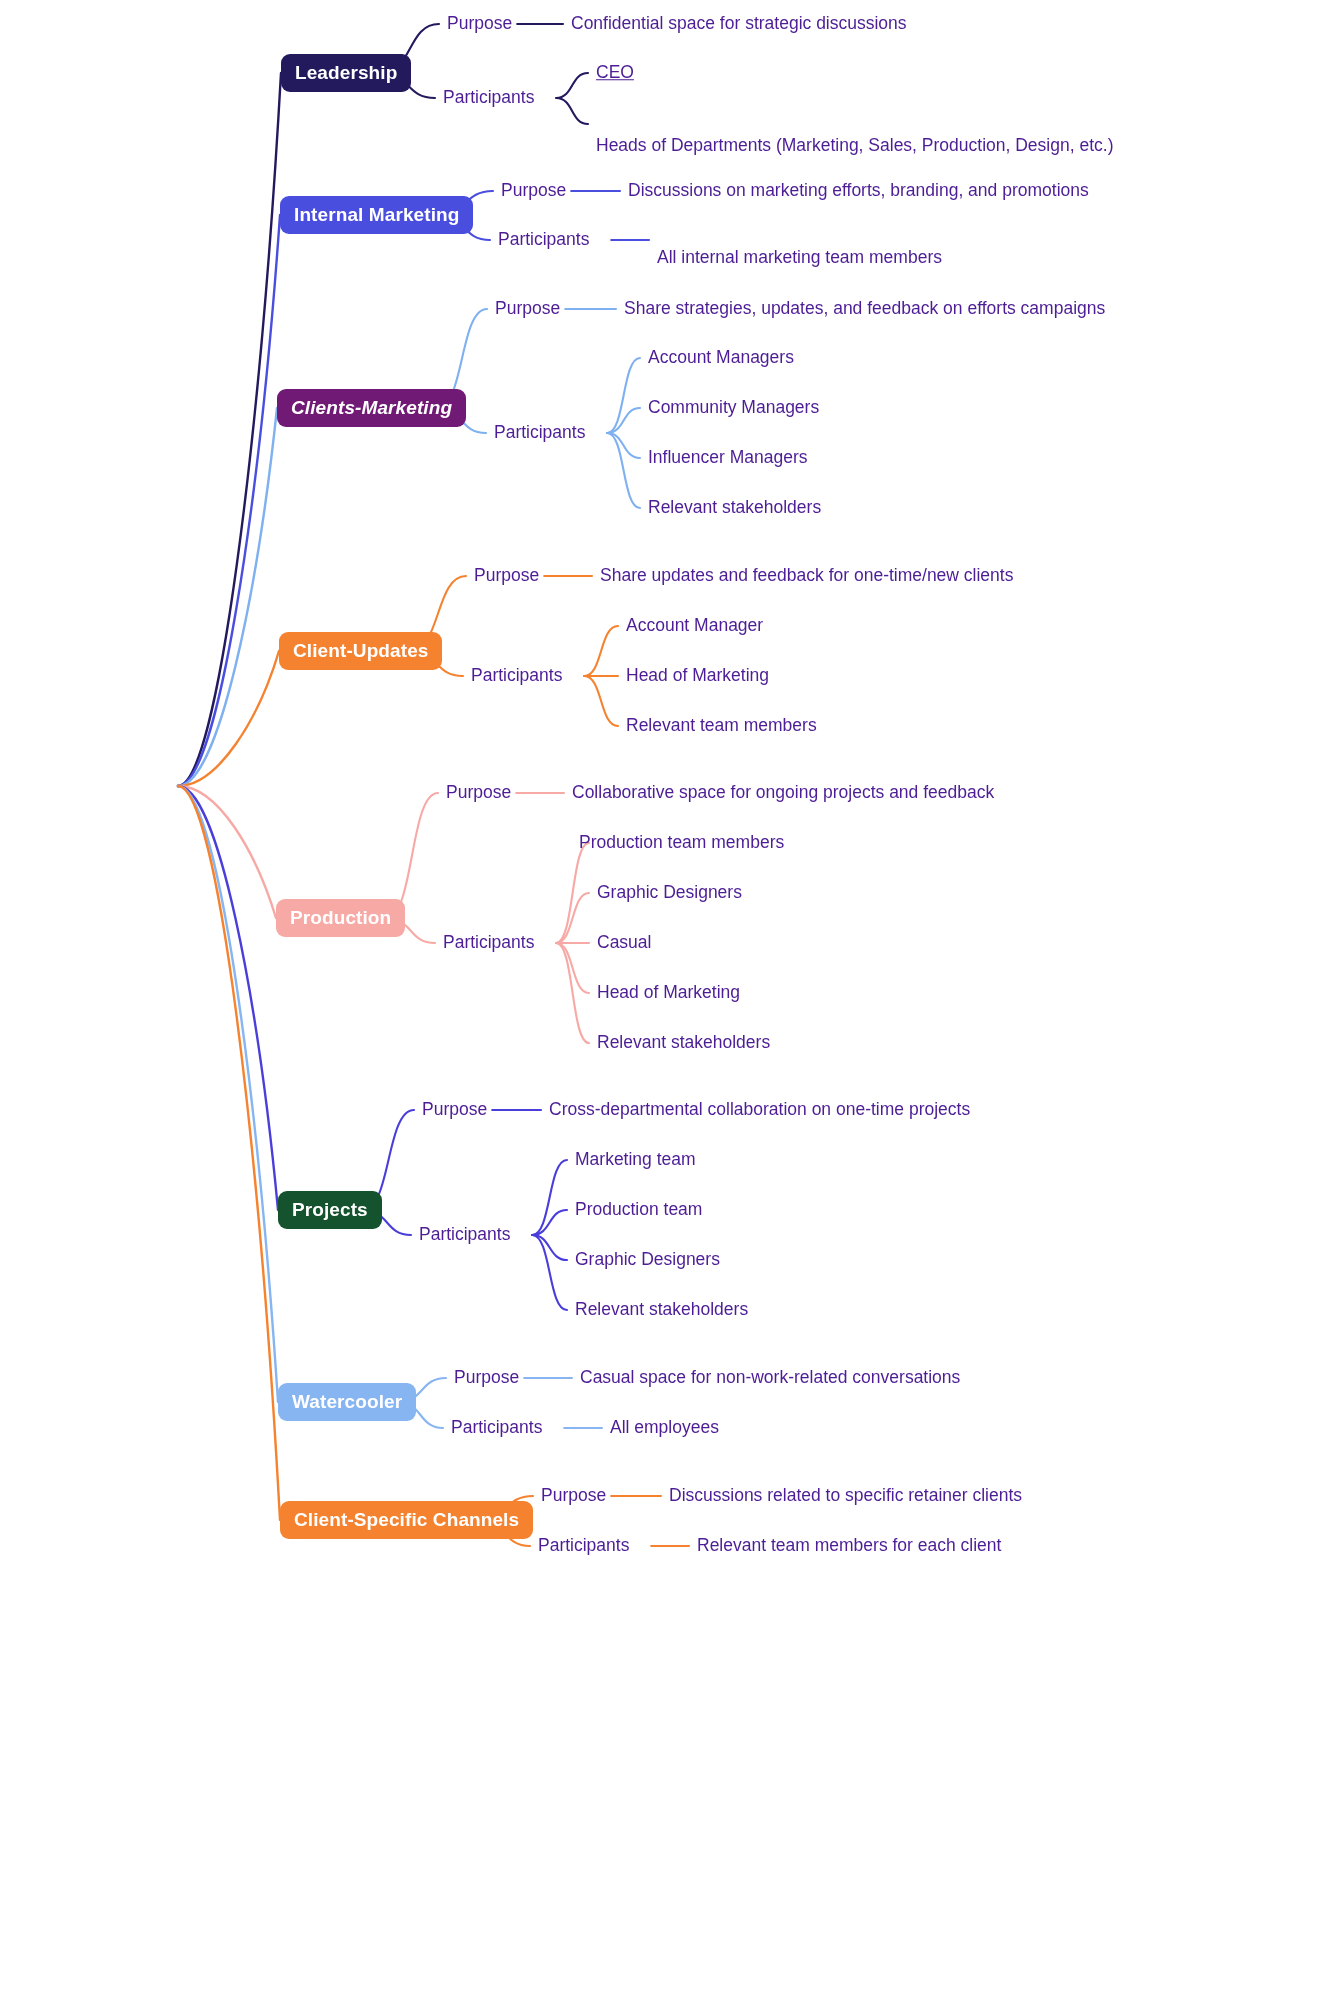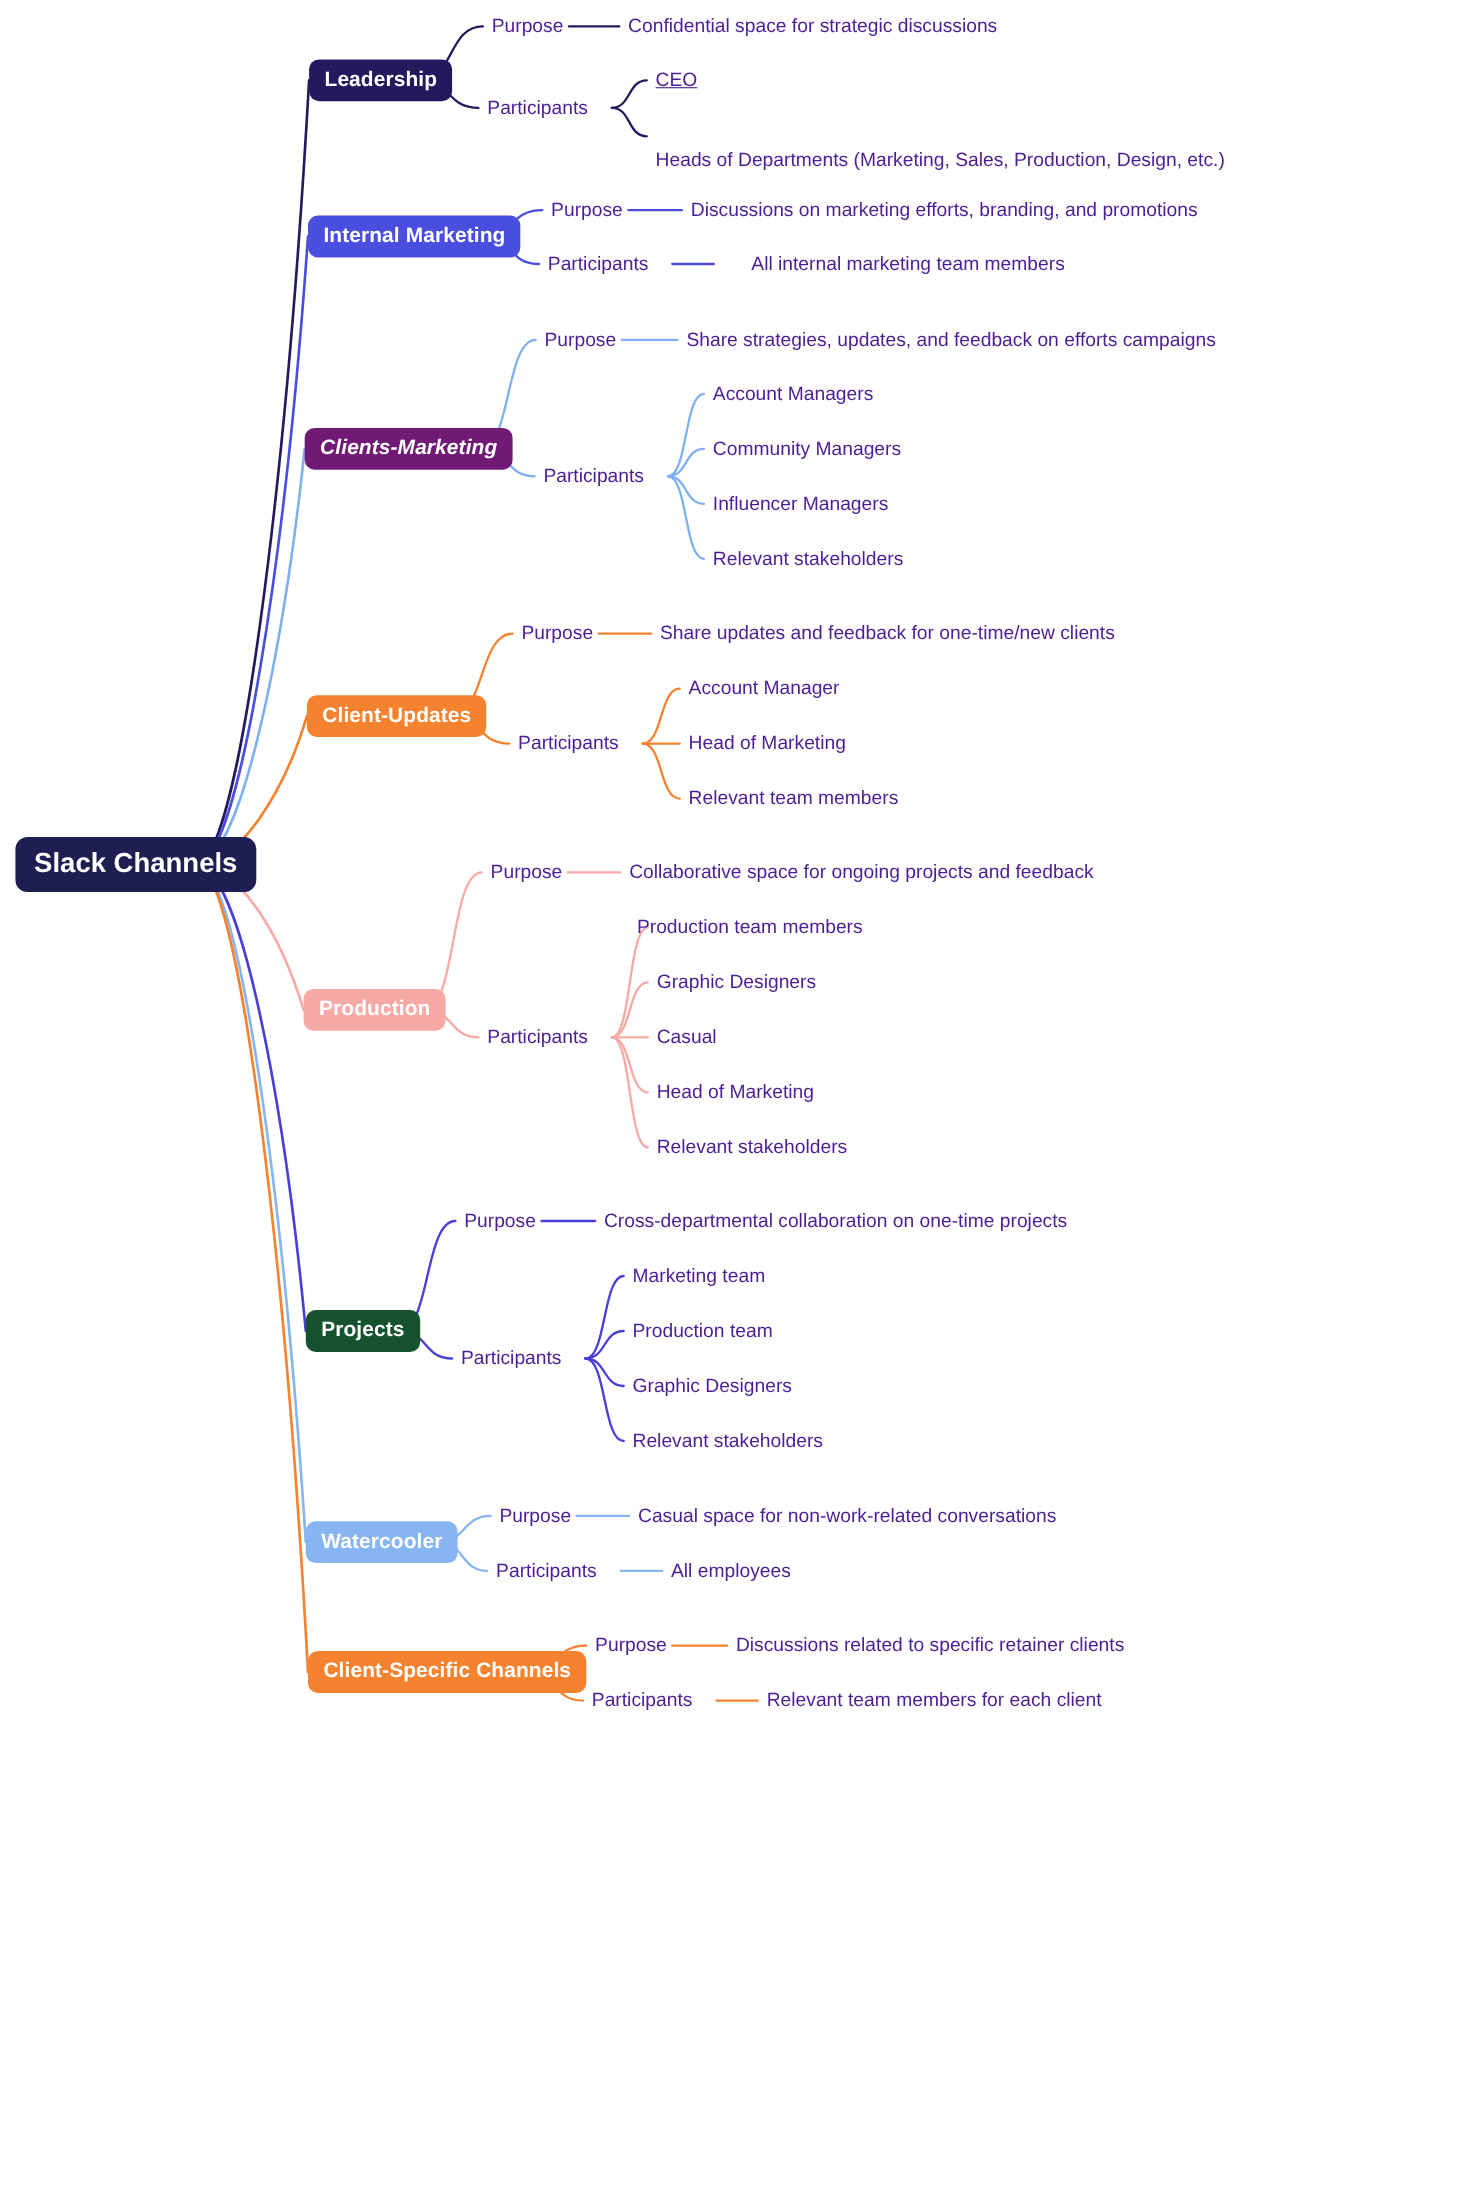--- a/index.html
+++ b/index.html
@@ -117,32 +117,31 @@
       <path d="M 398 1402 C 424.4 1402, 419.6 1378, 446 1378" fill="none" stroke="#87b5f2" stroke-width="2.1" stroke-linecap="round"></path>
       <path d="M 524.2 1378 C 550.49 1378, 545.71 1378, 572 1378" fill="none" stroke="#87b5f2" stroke-width="2.1" stroke-linecap="round"></path>
       <path d="M 398 1402 C 422.75 1402, 418.25 1428, 443 1428" fill="none" stroke="#87b5f2" stroke-width="2.1" stroke-linecap="round"></path>
       <path d="M 564.2 1428 C 584.99 1428, 581.21 1428, 602 1428" fill="none" stroke="#87b5f2" stroke-width="2.1" stroke-linecap="round"></path>
       <path d="M 178 786 C 218 786, 260 1153, 280 1520" fill="none" stroke="#f5822e" stroke-width="2.4" stroke-linecap="round"></path>
       <path d="M 479 1520 C 508.7 1520, 503.3 1496, 533 1496" fill="none" stroke="#f5822e" stroke-width="2.1" stroke-linecap="round"></path>
       <path d="M 611.2 1496 C 638.59 1496, 633.61 1496, 661 1496" fill="none" stroke="#f5822e" stroke-width="2.1" stroke-linecap="round"></path>
       <path d="M 479 1520 C 507.05 1520, 501.95 1546, 530 1546" fill="none" stroke="#f5822e" stroke-width="2.1" stroke-linecap="round"></path>
       <path d="M 651.2 1546 C 671.99 1546, 668.21 1546, 689 1546" fill="none" stroke="#f5822e" stroke-width="2.1" stroke-linecap="round"></path>
     </svg>
-<div class="node root-node" style="left: 14px; top: 786px; background: rgb(30, 30, 82);">Slack Channels</div>
     <div class="node branch-node" style="left: 281px; top: 73px; background: rgb(35, 26, 94);">Leadership</div>
     <div class="node leaf-node lvl2" style="left: 447px; top: 24px;">Purpose</div>
     <div class="node leaf-node lvl3" style="left: 571px; top: 24px;">Confidential space for strategic discussions</div>
     <div class="node leaf-node lvl2" style="left: 443px; top: 98px;">Participants</div>
     <div class="node leaf-node lvl3" style="left: 596px; top: 73px; text-decoration: underline;">CEO</div>
     <div class="node leaf-node lvl3" style="left: 596px; top: 124px; margin-top: 22px;">Heads of Departments (Marketing, Sales, Production, Design, etc.)</div>
     <div class="node branch-node" style="left: 280px; top: 215px; background: rgb(74, 78, 222);">Internal Marketing</div>
     <div class="node leaf-node lvl2" style="left: 501px; top: 191px;">Purpose</div>
     <div class="node leaf-node lvl3" style="left: 628px; top: 191px;">Discussions on marketing efforts, branding, and promotions</div>
     <div class="node leaf-node lvl2" style="left: 498px; top: 240px;">Participants</div>
-    <div class="node leaf-node lvl3" style="left: 657px; top: 240px; margin-left: 26px;">All internal marketing team members</div>
+    <div class="node leaf-node lvl3" style="left: 657px; top: 258px;">All internal marketing team members</div>
     <div class="node branch-node" style="left: 277px; top: 408px; background: #701a75; font-style: italic;">Clients-Marketing</div>
     <div class="node leaf-node lvl2" style="left: 495px; top: 309px;">Purpose</div>
     <div class="node leaf-node lvl3" style="left: 624px; top: 309px;">Share strategies, updates, and feedback on efforts campaigns</div>
     <div class="node leaf-node lvl2" style="left: 494px; top: 433px;">Participants</div>
     <div class="node leaf-node lvl3" style="left: 648px; top: 358px;">Account Managers</div>
     <div class="node leaf-node lvl3" style="left: 648px; top: 408px;">Community Managers</div>
     <div class="node leaf-node lvl3" style="left: 648px; top: 458px;">Influencer Managers</div>
     <div class="node leaf-node lvl3" style="left: 648px; top: 508px;">Relevant stakeholders</div>
     <div class="node branch-node" style="left: 279px; top: 651px; background: rgb(245, 130, 46);">Client-Updates</div>
     <div class="node leaf-node lvl2" style="left: 474px; top: 576px;">Purpose</div>

